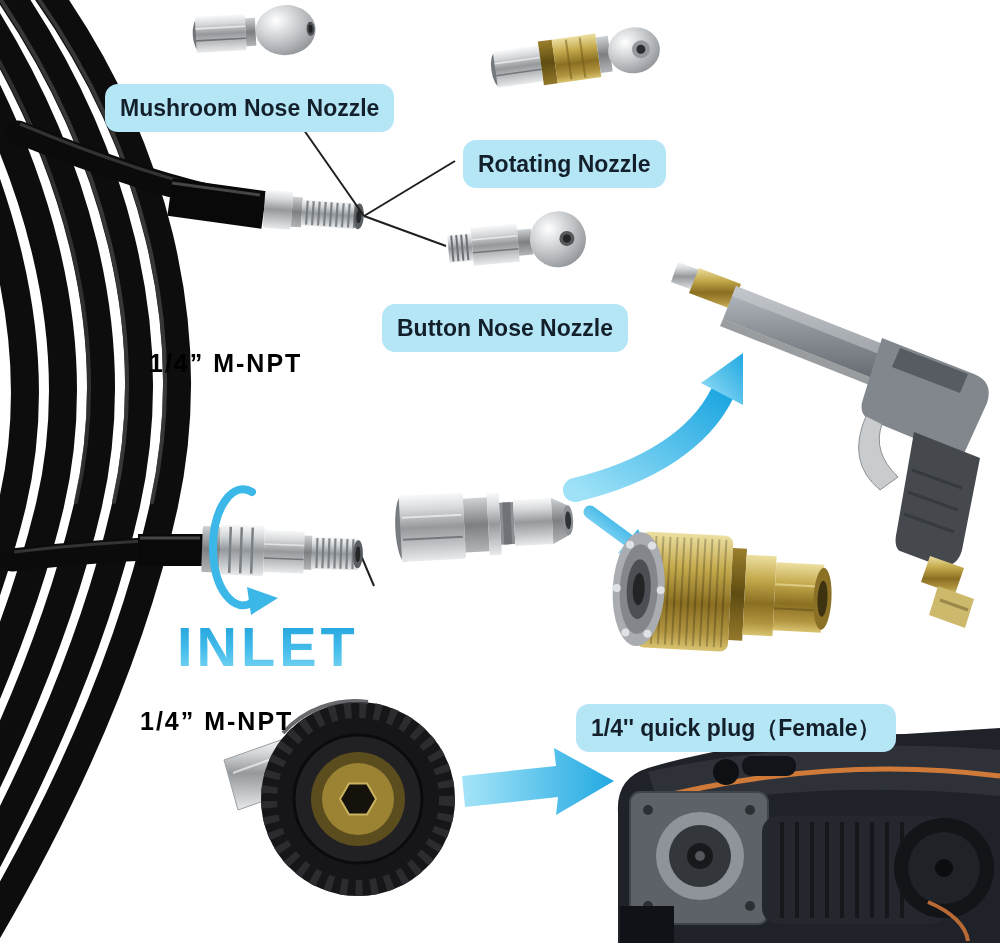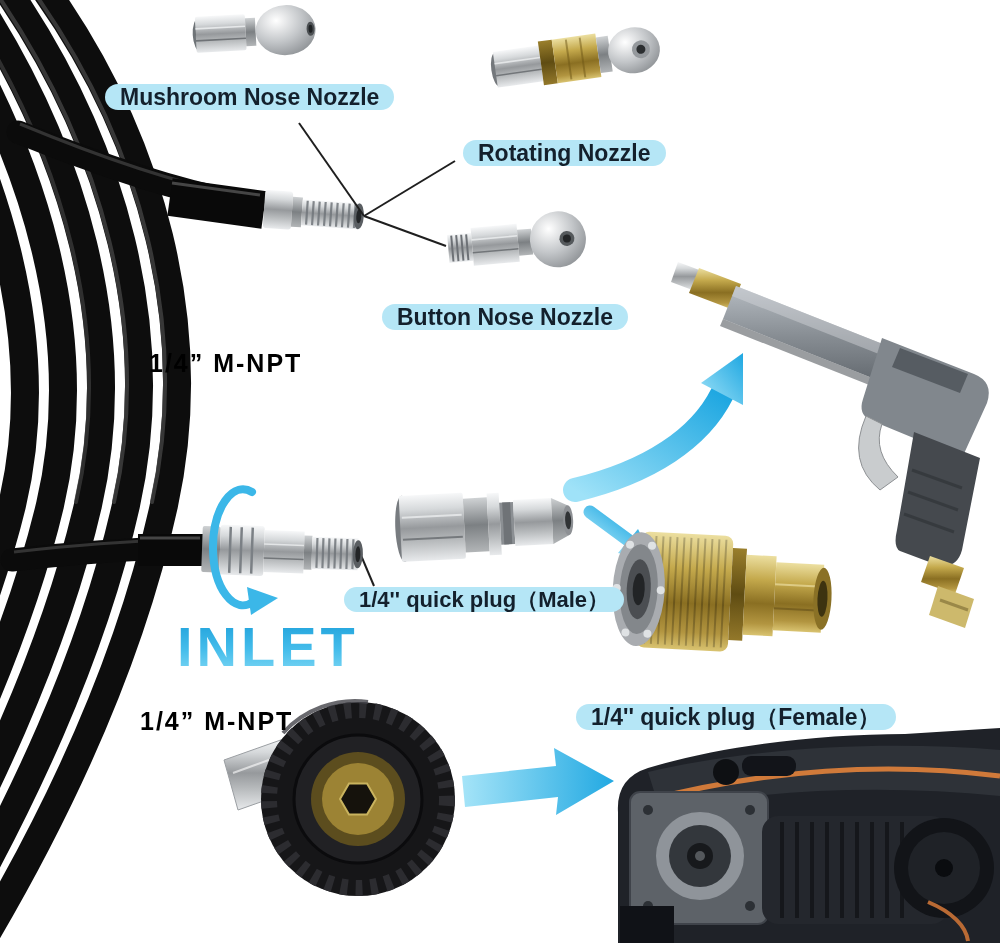--- a/index.html
+++ b/index.html
@@ -7,21 +7,21 @@
   body { width:1000px; height:943px; margin:0; font-family:"Liberation Sans", sans-serif; }
   .stage { position:relative; width:1000px; height:943px; background:#ffffff; overflow:hidden; }
   .stage > svg { position:absolute; left:0; top:0; display:block; }
 
   .pill {
     position:absolute;
     background:#b5e6f6;
     color:#13202c;
     font-weight:700;
     line-height:1.15;
-    padding:0 15px;
+    padding:11px 15px;
     border-radius:13px;
     white-space:nowrap;
     text-align:right;
   }
   #lbl-mushroom { left:105px; top:84px;  font-size:23px; }
   #lbl-rotating { left:463px; top:140px; font-size:23px; }
   #lbl-button   { left:382px; top:304px; font-size:23px; }
   #lbl-male     { left:344px; top:587px; font-size:22px; }
   #lbl-female   { left:576px; top:704px; font-size:23px; }
   #lbl-m22      { left:268px; top:910px; font-size:21px; }
@@ -291,20 +291,19 @@
   </g>
 
   <g>
     <polygon points="462,776 556,766 554,748 614,781 556,815 558,797 465,807" fill="url(#arrowH)"></polygon>
   </g>
 </svg>
 
   <div class="pill" id="lbl-mushroom">Mushroom Nose Nozzle</div>
   <div class="pill" id="lbl-rotating">Rotating Nozzle</div>
   <div class="pill" id="lbl-button">Button Nose Nozzle</div>
-  <div class="pill" id="lbl-male">1/4'' quick plug（Male）</div>
   <div class="pill" id="lbl-female">1/4'' quick plug（Female）</div>
 
   <div class="sec-sub" id="outlet-sub">1/4” M-NPT</div>
   <div class="sec-title" id="inlet-title">INLET</div>
   <div class="sec-sub" id="inlet-sub">1/4” M-NPT</div>
 
 </div>
 
 </body></html>

